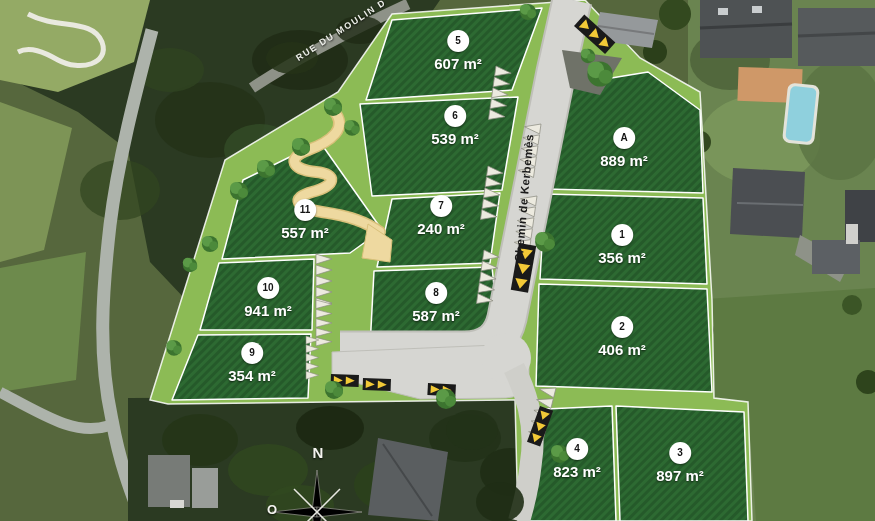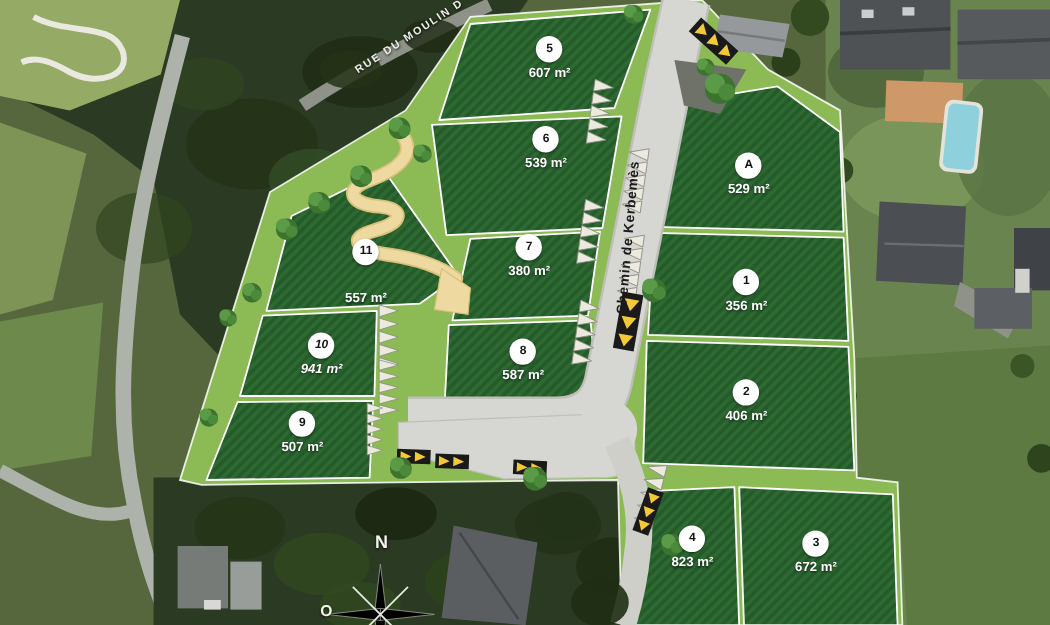--- a/index.html
+++ b/index.html
@@ -3,21 +3,21 @@
 <meta charset="utf-8">
 <style>
   html,body{margin:0;padding:0;background:#1e2418;font-family:"Liberation Sans",sans-serif;}
   .stage{position:relative;width:875px;height:521px;overflow:hidden;background:#4f6238;}
   .stage svg{position:absolute;left:0;top:0;}
   .overlay{position:absolute;left:0;top:0;width:875px;height:521px;pointer-events:none;}
   .lot{position:absolute;display:flex;flex-direction:column;align-items:center;transform:translate(-50%,-14px);}
   .lot-circle{width:22px;height:22px;border-radius:50%;background:#ffffff;color:#151515;
     font-weight:bold;font-size:10px;line-height:22px;text-align:center;
     box-shadow:0 1px 2px rgba(0,0,0,.45);}
-  .lot-area{margin-top:3px;color:#ffffff;font-size:11px;font-weight:bold;white-space:nowrap;
+  .lot-area{margin-top:3px;color:#ffffff;font-size:15px;font-weight:bold;white-space:nowrap;
     text-shadow:0 1px 2px rgba(0,0,0,.65);}
   .street-main{position:absolute;left:524px;top:198px;transform:translate(-50%,-50%) rotate(-85deg);
     color:#1c1c1c;font-size:11.5px;font-weight:bold;letter-spacing:.6px;white-space:nowrap;}
   .street-rue{position:absolute;left:341px;top:30px;transform:translate(-50%,-50%) rotate(-33deg);
     color:#edefe9;font-size:9px;font-weight:bold;letter-spacing:1.6px;white-space:nowrap;
     text-shadow:0 1px 2px rgba(0,0,0,.8);}
   .compass-n{position:absolute;left:318px;top:452px;transform:translate(-50%,-50%);
     color:#f4f4ef;font-size:15px;font-weight:bold;text-shadow:0 1px 2px rgba(0,0,0,.8);}
   .compass-o{position:absolute;left:272px;top:509px;transform:translate(-50%,-50%);
     color:#f4f4ef;font-size:13px;font-weight:bold;text-shadow:0 1px 2px rgba(0,0,0,.8);}
@@ -234,54 +234,54 @@
         <div class="lot" style="left: 458px; top: 44px;">
           <div class="lot-circle">5</div>
           <div class="lot-area">607 m²</div>
         </div>
         <div class="lot" style="left: 455px; top: 119px;">
           <div class="lot-circle">6</div>
           <div class="lot-area">539 m²</div>
         </div>
         <div class="lot" style="left: 441px; top: 209px;">
           <div class="lot-circle">7</div>
-          <div class="lot-area">380 m²</div>
+          <div class="lot-area">240 m²</div>
         </div>
         <div class="lot" style="left: 436px; top: 296px;">
           <div class="lot-circle">8</div>
           <div class="lot-area">587 m²</div>
         </div>
-        <div class="lot" style="left: 305px; top: 213px; gap: 19px;">
+        <div class="lot" style="left: 305px; top: 213px;">
           <div class="lot-circle">11</div>
           <div class="lot-area">557 m²</div>
         </div>
-        <div class="lot" style="left: 268px; top: 291px; font-style: italic;">
+        <div class="lot" style="left: 268px; top: 291px;">
           <div class="lot-circle">10</div>
           <div class="lot-area">941 m²</div>
         </div>
         <div class="lot" style="left: 252px; top: 356px;">
           <div class="lot-circle">9</div>
-          <div class="lot-area">507 m²</div>
+          <div class="lot-area">354 m²</div>
         </div>
         <div class="lot" style="left: 624px; top: 141px;">
           <div class="lot-circle">A</div>
-          <div class="lot-area">529 m²</div>
+          <div class="lot-area">889 m²</div>
         </div>
         <div class="lot" style="left: 622px; top: 238px;">
           <div class="lot-circle">1</div>
           <div class="lot-area">356 m²</div>
         </div>
         <div class="lot" style="left: 622px; top: 330px;">
           <div class="lot-circle">2</div>
           <div class="lot-area">406 m²</div>
         </div>
         <div class="lot" style="left: 577px; top: 452px;">
           <div class="lot-circle">4</div>
           <div class="lot-area">823 m²</div>
         </div>
         <div class="lot" style="left: 680px; top: 456px;">
           <div class="lot-circle">3</div>
-          <div class="lot-area">672 m²</div>
+          <div class="lot-area">897 m²</div>
         </div>
       </div>
 </div>
 
 </div>
 
 </body></html>

